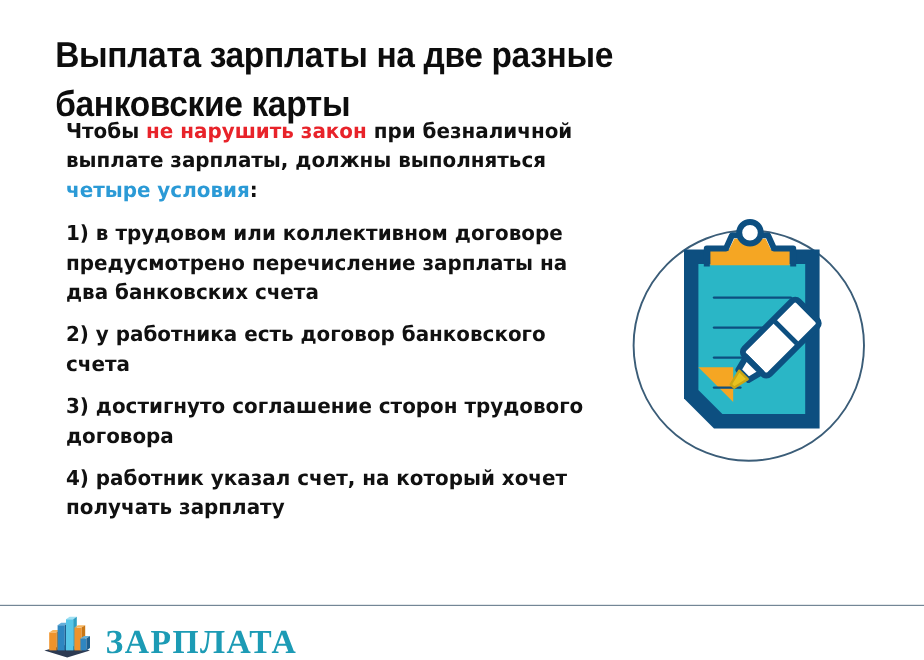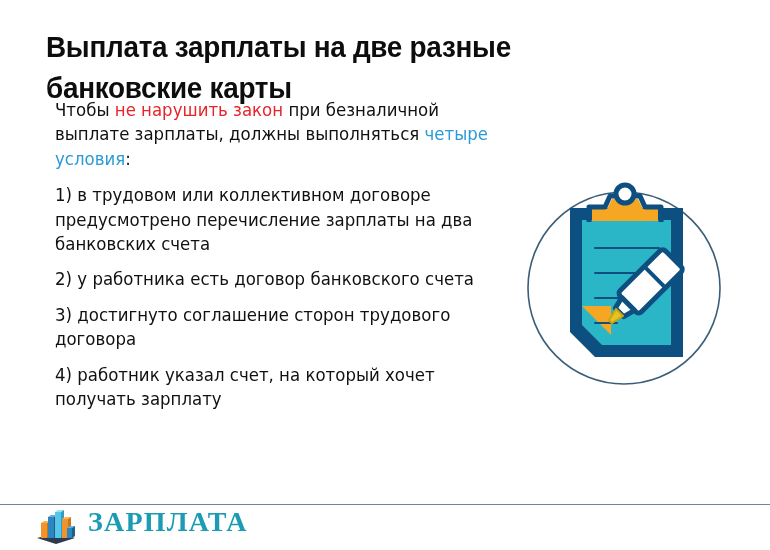--- a/index.html
+++ b/index.html
@@ -37,20 +37,21 @@
     transform: scaleX(0.93);
     transform-origin: left top;
   }
 
   
   .body-col {
     position: absolute;
     left: 55px;
     top: 98px;
     width: 470px;
+    font-weight: bold;
   }
 
   .para {
     font-family: "DejaVu Sans", sans-serif;
     font-size: 17.2px;
     line-height: 24.4px;
     color: #111111;
     margin: 0 0 10px 0;
     transform: scaleX(0.965);
     transform-origin: left top;
@@ -81,21 +82,21 @@
     height: 1px;
     background: #5a7184;
     opacity: 0.85;
   }
   .footer {
     position: absolute;
     left: 33px;
     top: 508px;
     height: 42px;
     display: flex;
-    align-items: flex-start;
+    align-items: flex-end;
     gap: 9px;
   }
   .footer-logo { width: 46px; height: 38px; display: block; }
   .footer-logo svg { display: block; }
   .footer-word {
     font-family: "Liberation Serif", serif;
     font-weight: bold;
     font-size: 28px;
     line-height: 28px;
     letter-spacing: 1.2px;

